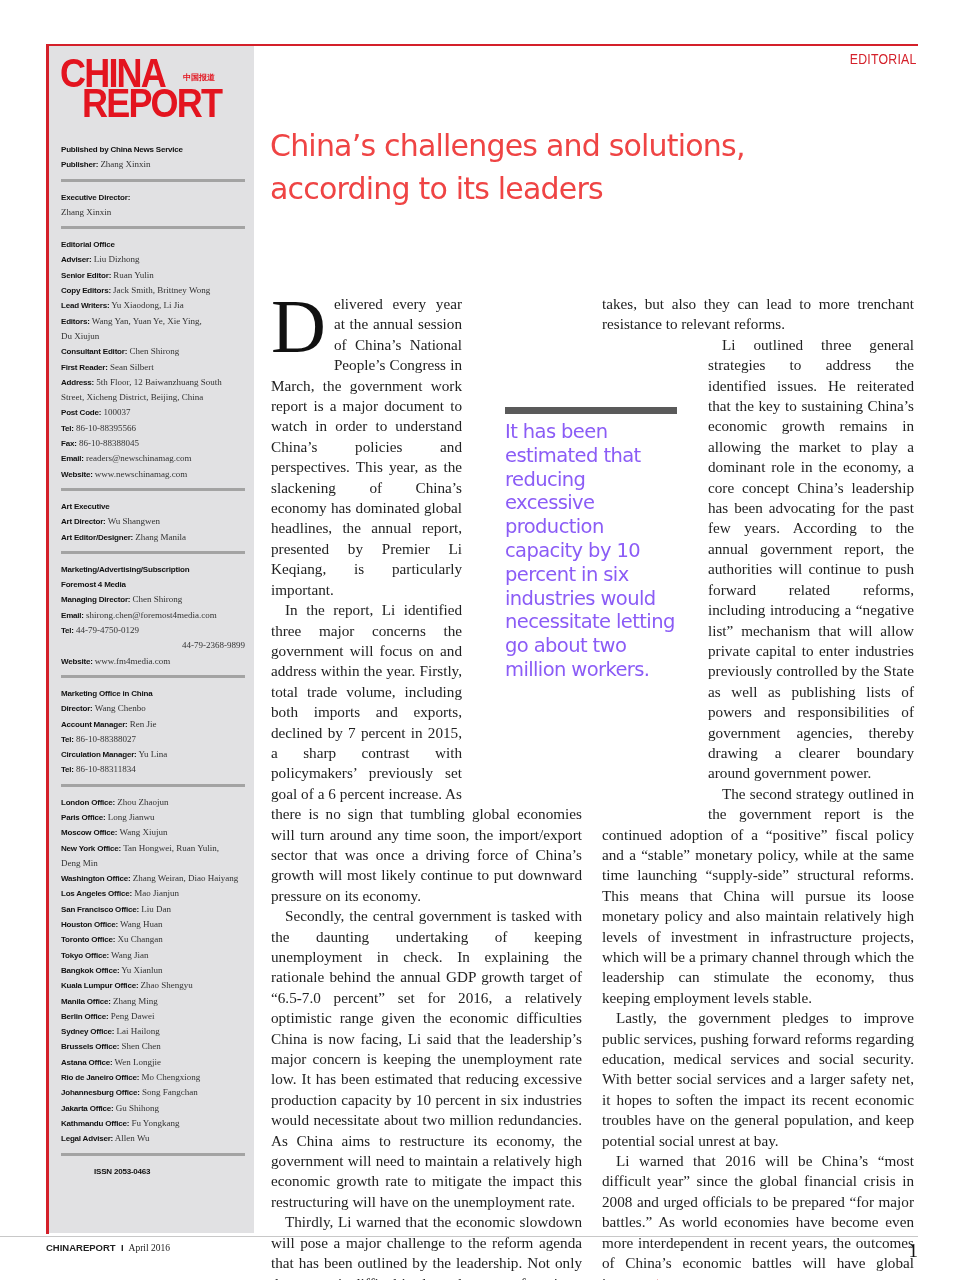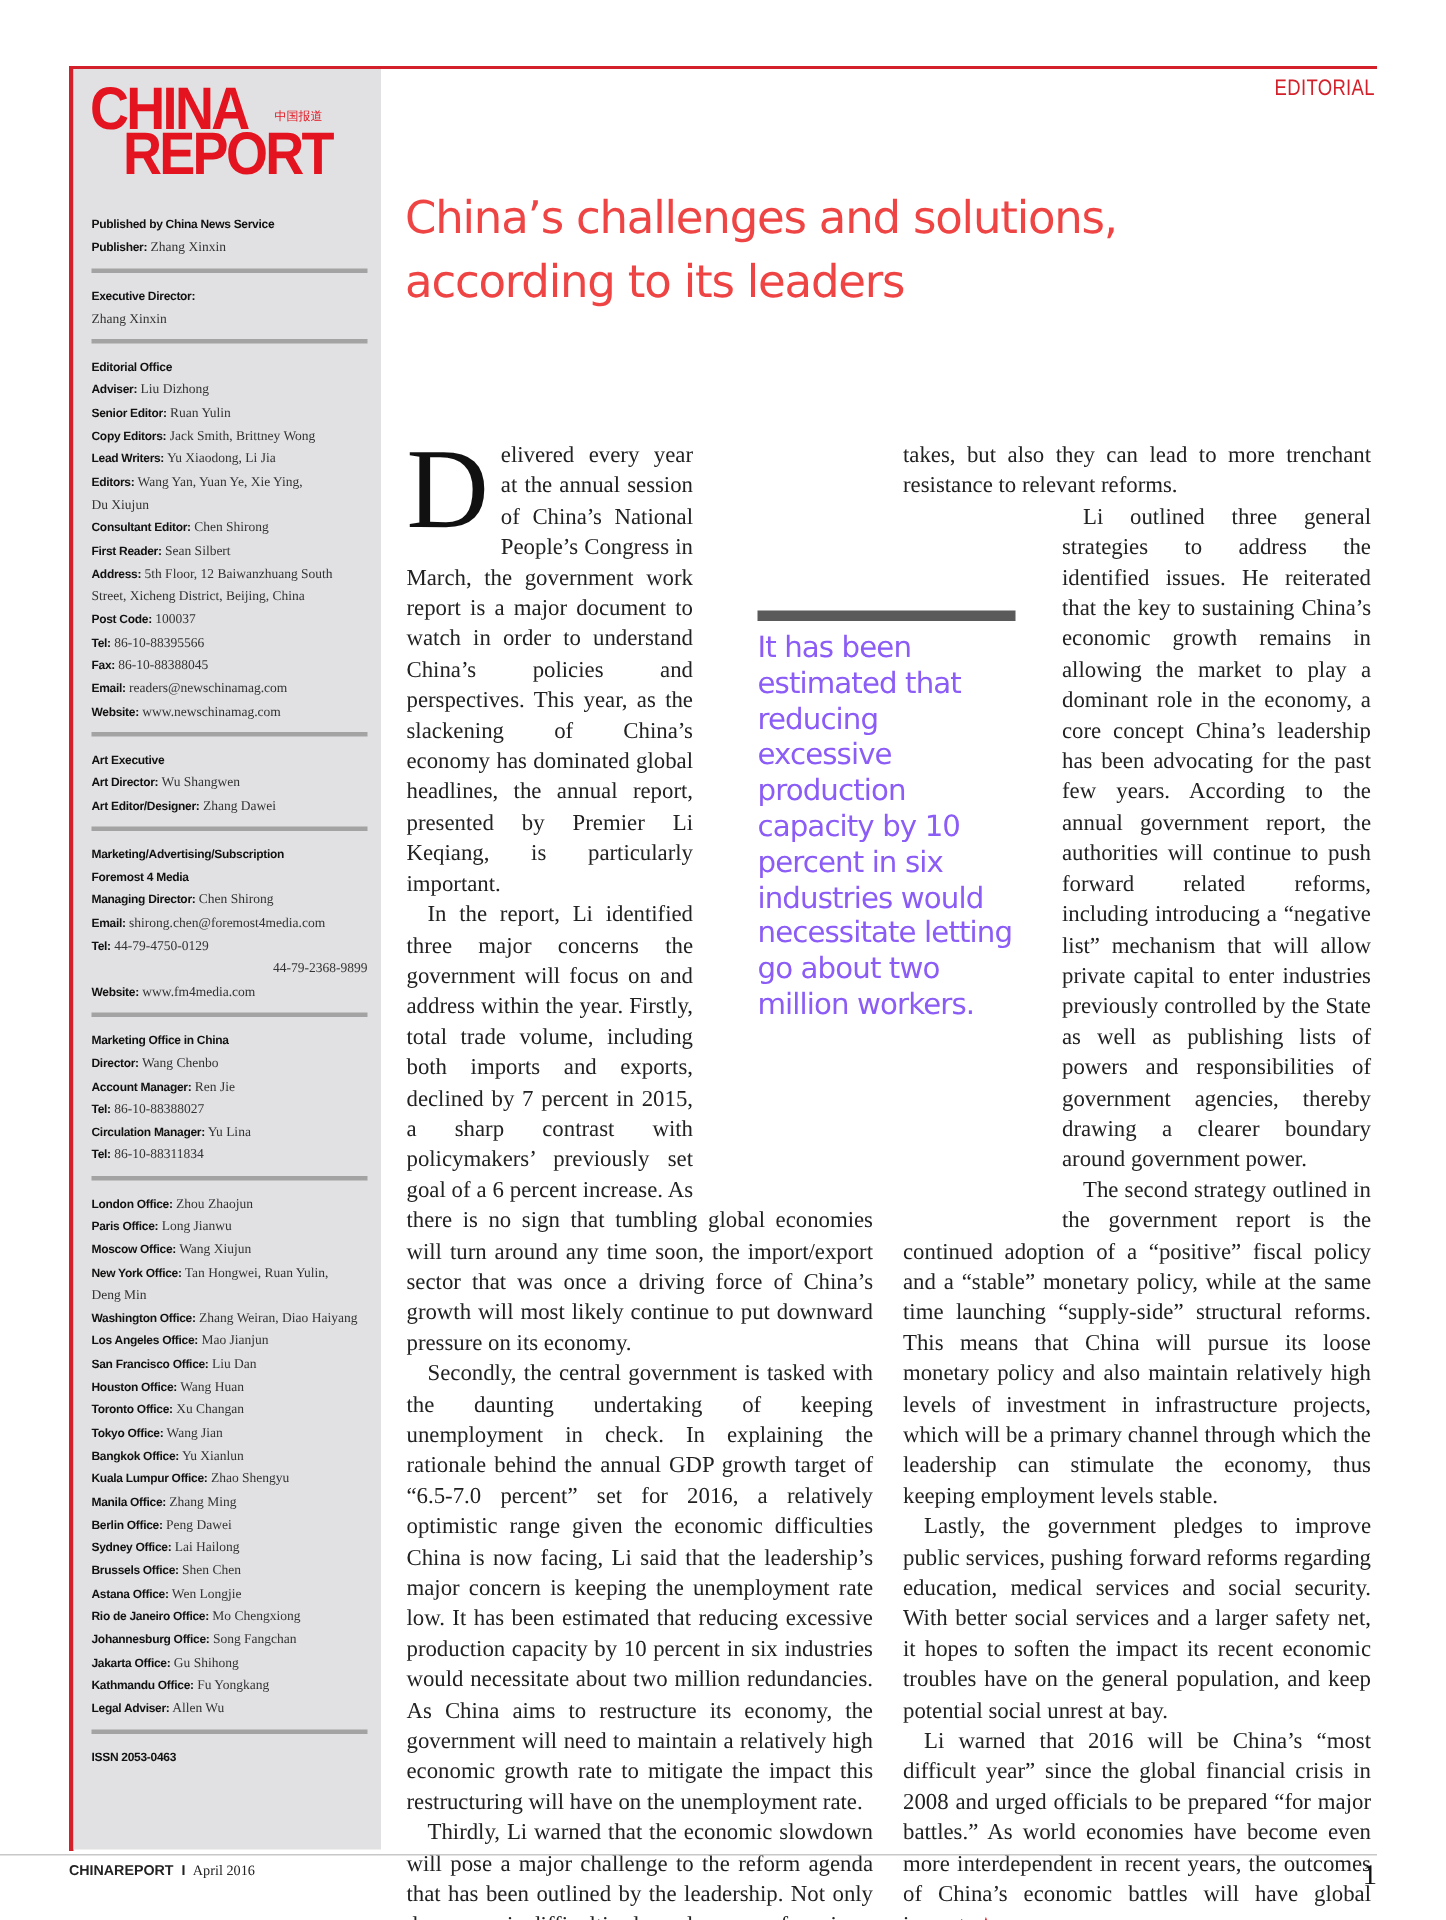--- a/index.html
+++ b/index.html
@@ -4,24 +4,24 @@
 <style>
   html,body{margin:0;padding:0;background:#ffffff;}
   body{width:964px;height:1280px;position:relative;overflow:hidden;font-family:"Liberation Serif",serif;color:#222;}
   .topline{position:absolute;left:46px;top:44px;width:872px;height:2px;background:#d4202a;}
   .leftline{position:absolute;left:46px;top:44px;width:3px;height:1190px;background:#d4202a;}
   .sidebar{position:absolute;left:49px;top:46px;width:205px;height:1187px;background:#e1e1e3;}
   .section-label{position:absolute;right:47px;top:50px;font-family:"Liberation Sans",sans-serif;font-size:15px;color:#d4202a;letter-spacing:0.3px;transform:scaleX(0.82);transform-origin:right;}
   .logo{position:absolute;left:60px;top:56px;width:180px;height:70px;}
   .logo .l1{position:absolute;left:0;top:0;font-family:"Liberation Sans",sans-serif;font-weight:bold;font-size:40px;line-height:34px;color:#e3141f;letter-spacing:-2px;transform:scaleX(0.9);transform-origin:left;}
   .logo .l2{position:absolute;left:22px;top:30px;font-family:"Liberation Sans",sans-serif;font-weight:bold;font-size:40px;line-height:34px;color:#e3141f;letter-spacing:-2px;transform:scaleX(0.9);transform-origin:left;}
-  .logo .cn{position:absolute;left:123px;top:16px;font-family:"DejaVu Sans",sans-serif;font-weight:normal;font-size:8px;color:#e3141f;}
+  .logo .cn{position:absolute;left:123px;top:16px;font-family:"DejaVu Sans",sans-serif;font-weight:bold;font-size:8px;color:#e3141f;}
   .mast{position:absolute;left:61px;top:142px;width:184px;font-size:9px;line-height:15.3px;color:#333;}
   .mast .grp{padding-bottom:6px;margin-bottom:8px;border-bottom:3px solid #a3a3a3;}
-  .mast .grp.last{border-bottom:none;}
+  .mast .grp.last{border-bottom:none;margin-left:33px;}
   .mast .ln{white-space:nowrap;}
   .mast b{font-family:"Liberation Sans",sans-serif;font-weight:bold;font-size:8px;color:#111;letter-spacing:-0.2px;}
   .mast .indent{padding-left:16px;text-align:right;}
   .title{position:absolute;left:270px;top:124px;width:520px;font-family:"DejaVu Sans",sans-serif;font-size:30px;line-height:43px;color:#ef4444;letter-spacing:-0.8px;}
   .col{position:absolute;font-size:15.2px;line-height:20.4px;text-align:justify;color:#222;}
   .col p{margin:0;}
   .col .ind{text-indent:14px;}
   .dropcap{float:left;font-size:76px;line-height:60px;margin:2px 8px 0 0;color:#111;}
   .colL{left:271px;top:294px;width:311px;}
   .colR{left:602px;top:294px;width:312px;}
@@ -74,21 +74,21 @@
       <div class="ln"><span>Street, Xicheng District, Beijing, China</span></div>
       <div class="ln"><b>Post Code:</b> <span>100037</span></div>
       <div class="ln"><b>Tel:</b> <span>86-10-88395566</span></div>
       <div class="ln"><b>Fax:</b> <span>86-10-88388045</span></div>
       <div class="ln"><b>Email:</b> <span>readers@newschinamag.com</span></div>
       <div class="ln"><b>Website:</b> <span>www.newschinamag.com</span></div>
     </div>
     <div class="grp">
       <div class="ln"><b>Art Executive</b> </div>
       <div class="ln"><b>Art Director:</b> <span>Wu Shangwen</span></div>
-      <div class="ln"><b>Art Editor/Designer:</b> <span>Zhang Dawei</span></div>
+      <div class="ln"><b>Art Editor/Designer:</b> <span>Zhang Manila</span></div>
     </div>
     <div class="grp">
       <div class="ln"><b>Marketing/Advertising/Subscription</b> </div>
       <div class="ln"><b>Foremost 4 Media</b> </div>
       <div class="ln"><b>Managing Director:</b> <span>Chen Shirong</span></div>
       <div class="ln"><b>Email:</b> <span>shirong.chen@foremost4media.com</span></div>
       <div class="ln"><b>Tel:</b> <span>44-79-4750-0129</span></div>
       <div class="ln indent"><span>44-79-2368-9899</span></div>
       <div class="ln"><b>Website:</b> <span>www.fm4media.com</span></div>
     </div>

